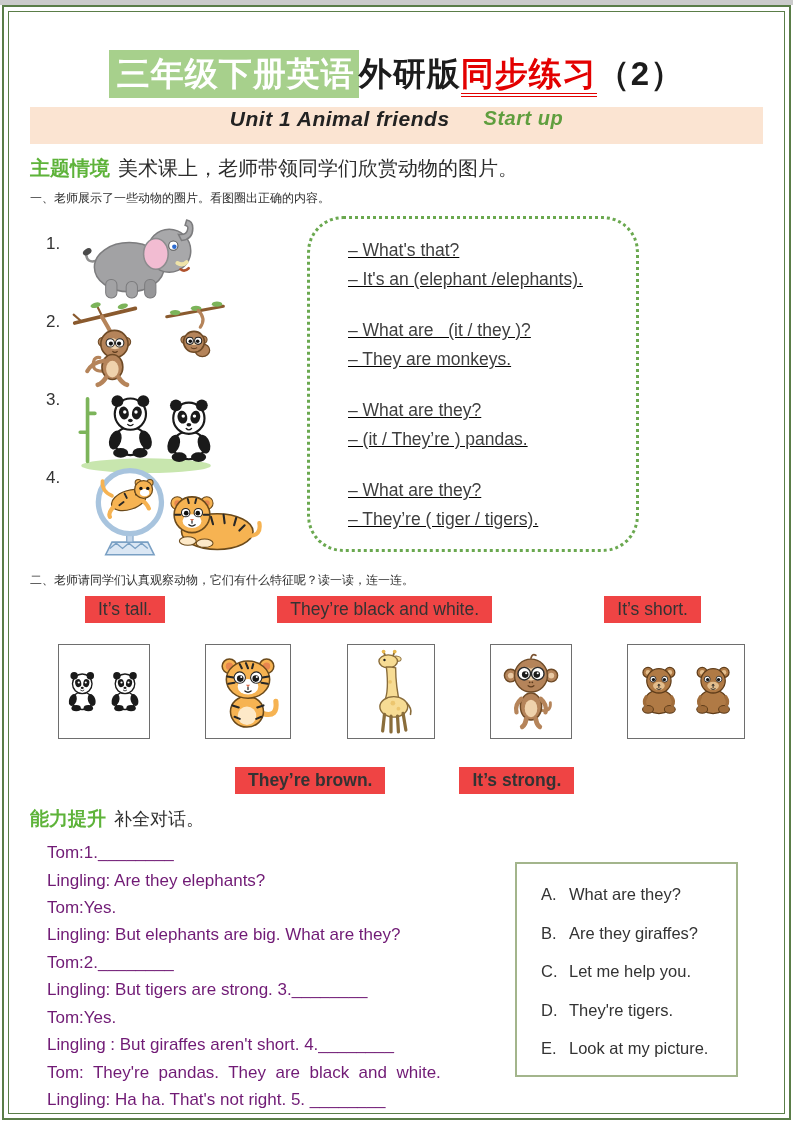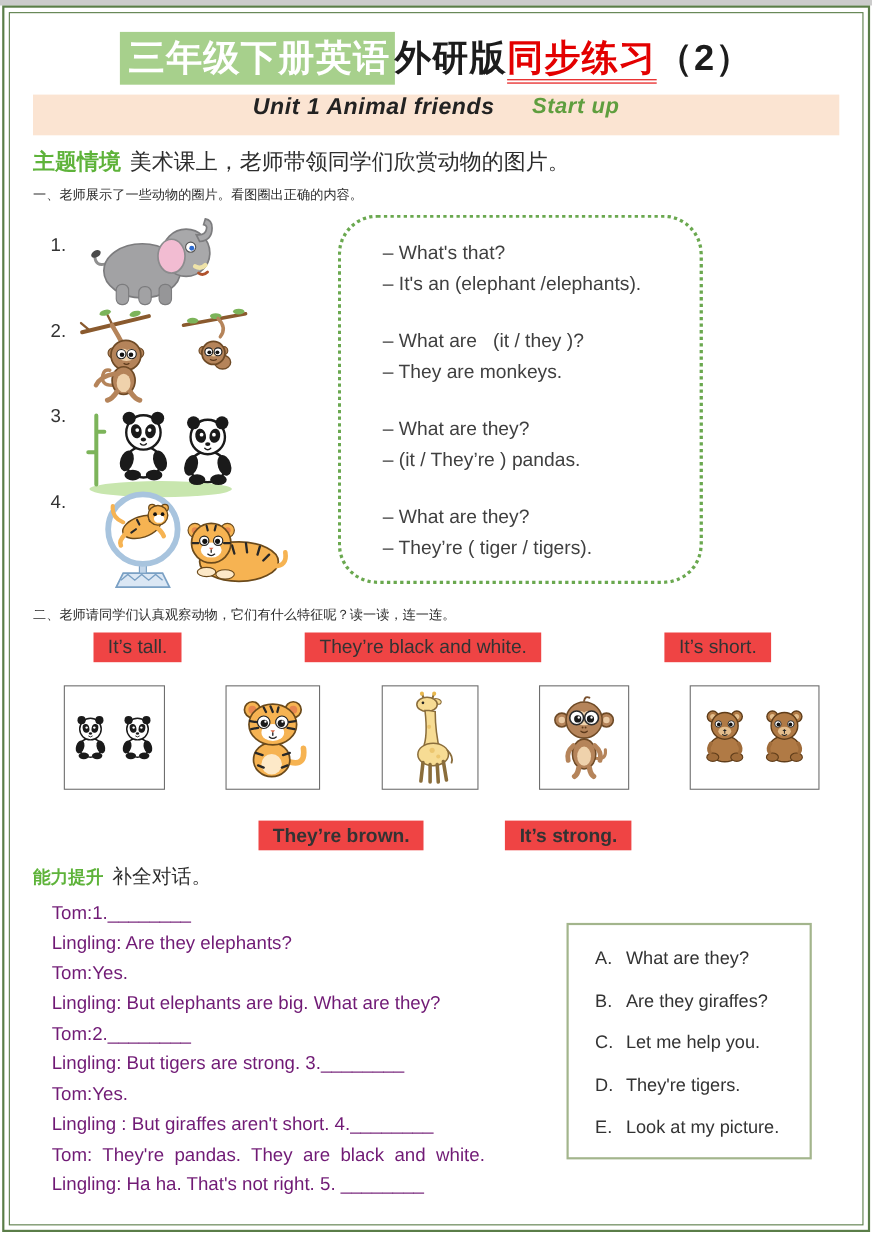--- a/index.html
+++ b/index.html
@@ -3,48 +3,48 @@
 <meta charset="utf-8">
 <style>
   * { margin:0; padding:0; box-sizing:border-box; }
   body { background:#ffffff; font-family:"Liberation Sans","DejaVu Sans",sans-serif; }
   .sheet { position:relative; width:793px; height:1122px; background:#fff; overflow:hidden; }
   .top-strip { position:absolute; top:0; left:0; right:0; height:5px; background:#cbcbcb; }
   .frame-outer { position:absolute; top:5px; left:2px; right:2px; bottom:2px; border:2px solid #5a7d48; }
   .frame-inner { position:absolute; top:11px; left:8px; right:8px; bottom:8px; border:1px solid #5a7d48; }
   .content { position:absolute; top:12px; left:10px; right:10px; bottom:10px; padding:0 20px; }
 
-  .title { text-align:center; margin-top:20px; font-size:33px; font-weight:700; line-height:1.25; letter-spacing:1px; color:#1c1c1c; }
+  .title { text-align:center; margin-top:41px; font-size:33px; font-weight:700; line-height:1.25; letter-spacing:1px; color:#1c1c1c; }
   .t-hl { background:#a7d08c; color:#ffffff; padding:5px 4px 6px 8px; }
   .t-rd { color:#e30000; border-bottom:4px double #e30000; padding-bottom:1px; }
 
   .banner { margin-top:13px; height:37px; background:#fbe4d2; display:flex; justify-content:center; gap:34px; }
   .b-unit { font-size:21px; font-weight:700; font-style:italic; color:#222; letter-spacing:.5px; }
   .b-tag  { font-size:20px; font-weight:700; font-style:italic; color:#5f9e3e; letter-spacing:.5px; }
 
   .theme { margin-top:11px; font-size:20px; color:#2d2d2d; }
   .glabel { color:#5eb33a; font-weight:700; margin-right:8px; }
   .instr { margin-top:8px; font-size:12px; color:#2d2d2d; }
 
   .sec1 { position:relative; height:352px; margin-top:5px; }
   .inum { position:absolute; left:16px; font-size:17px; color:#333; }
   .img { position:absolute; }
   .dotted-box { position:absolute; left:277px; top:4px; width:332px; height:336px;
     border:3px dotted #6aa84f; border-radius:36px; padding:17px 8px 15px 38px;
-    display:flex; flex-direction:column; justify-content:space-between; }
+    display:flex; flex-direction:column; justify-content:space-between;text-decoration:underline; }
   .dgroup p { font-size:17.5px; color:#404040; line-height:29px; white-space:pre-wrap; }
 
   .chips-top { margin-top:7px; display:flex; justify-content:space-between; padding:0 62px 0 55px; }
   .chip { background:#ef4444; font-size:17.5px; color:#333; padding:3px 13px; white-space:nowrap; }
   .cards { margin-top:21px; display:flex; justify-content:space-between; padding:0 18px 0 28px; height:97px; }
   .card { border:1px solid #6e6e6e; background:#fff; display:flex; align-items:center; justify-content:center; height:95px; }
   .chips-bottom { margin-top:26px; display:flex; gap:74px; padding-left:205px;font-weight:bold; }
 
   .ability { margin-top:12px; font-size:18px; color:#2d2d2d; }
-  .ability .glabel { font-size:16px; }
+  .ability .glabel { font-size:19px; }
 
   .sec3 { position:relative; margin-top:7px; height:270px; }
   .dlg { position:absolute; left:17px; top:0; width:468px; }
   .dlg p { font-size:17px; color:#701a75; line-height:27.4px; white-space:pre-wrap; }
   .opt-box { position:absolute; left:485px; top:23px; width:223px; height:215px;
     border:2px solid #a3b58c; background:#fff; padding:21px 0 0 24px; }
   .opt { display:flex; margin-bottom:19.5px; font-size:16.5px; color:#333; }
   .okey { width:28px; flex:0 0 28px; }
 </style>
 </head>

